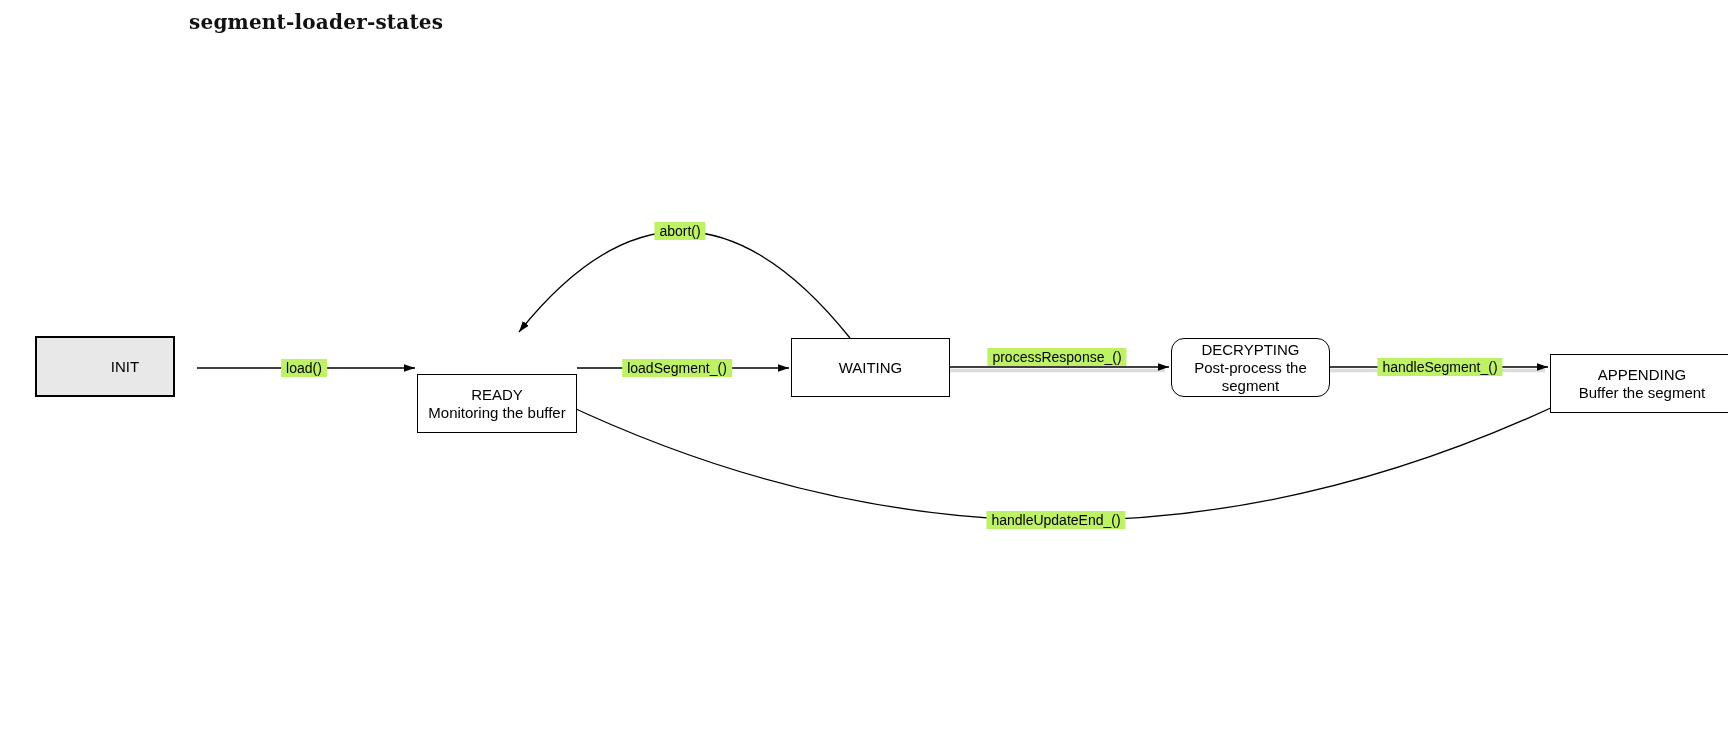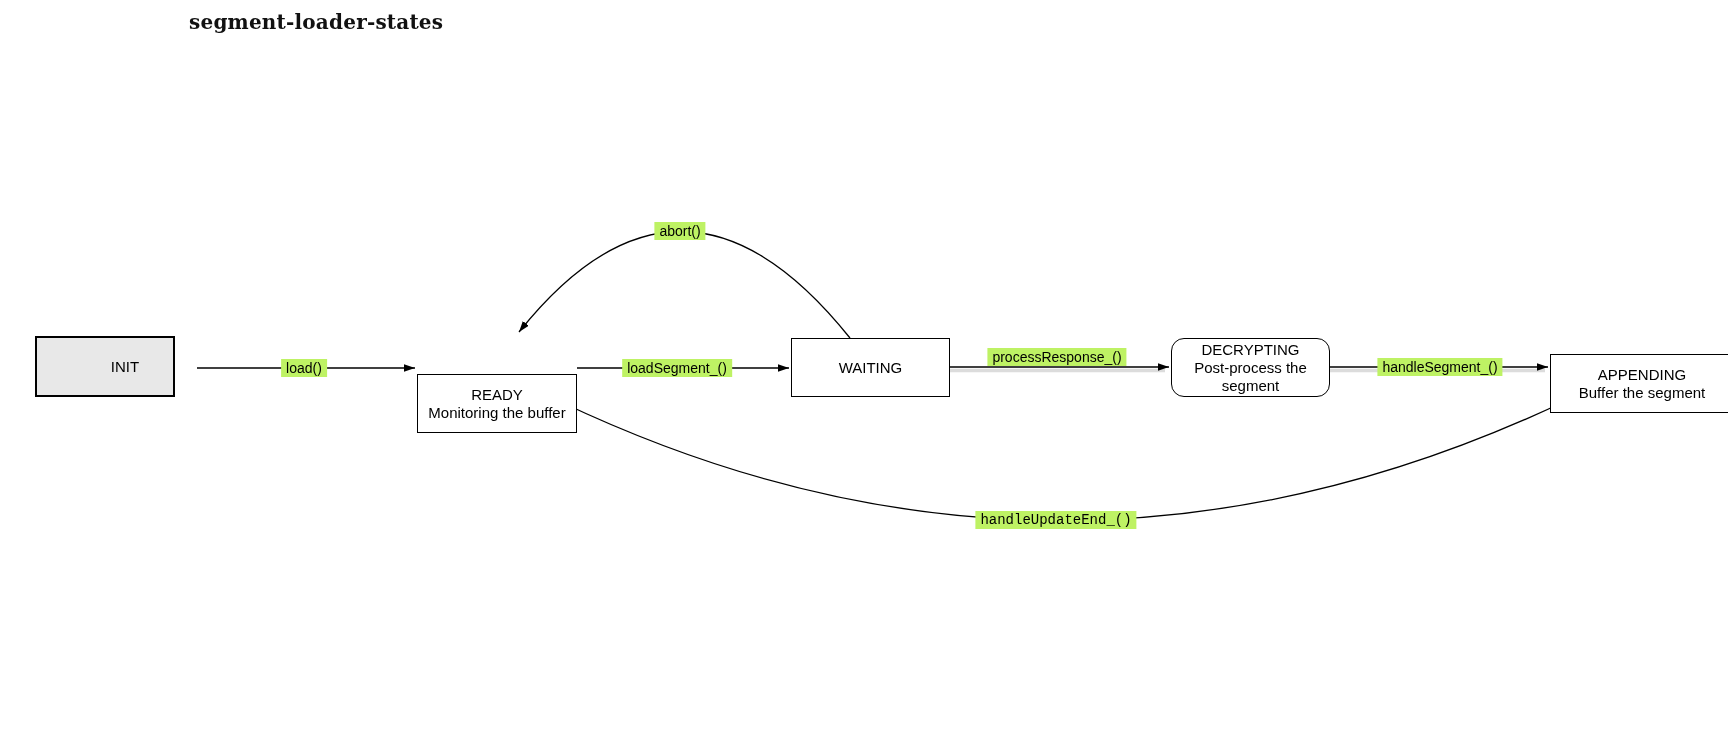--- a/index.html
+++ b/index.html
@@ -57,21 +57,21 @@
     line-height: 18px;
     color: #000000;
     white-space: nowrap;
     z-index: 3;
   }
   #label-load             { left: 304px;  top: 368px; }
   #label-loadsegment      { left: 677px;  top: 368px; }
   #label-processresponse  { left: 1057px; top: 357px; }
   #label-handlesegment    { left: 1440px; top: 367px; }
   #label-abort            { left: 680px;  top: 231px; }
-  #label-handleupdateend  { left: 1056px; top: 520px; font-family: Liberation Mono, monospace; }
+  #label-handleupdateend  { left: 1056px; top: 520px; }
   .edge { stroke: #000000; stroke-width: 1.3; fill: none; }
   .edge-shadow { stroke: #dcdcdc; stroke-width: 3.5; fill: none; }
 </style>
 </head>
 <body>
 
 <div id="canvas">
 
   <div id="diagram-title">segment-loader-states</div>
 

